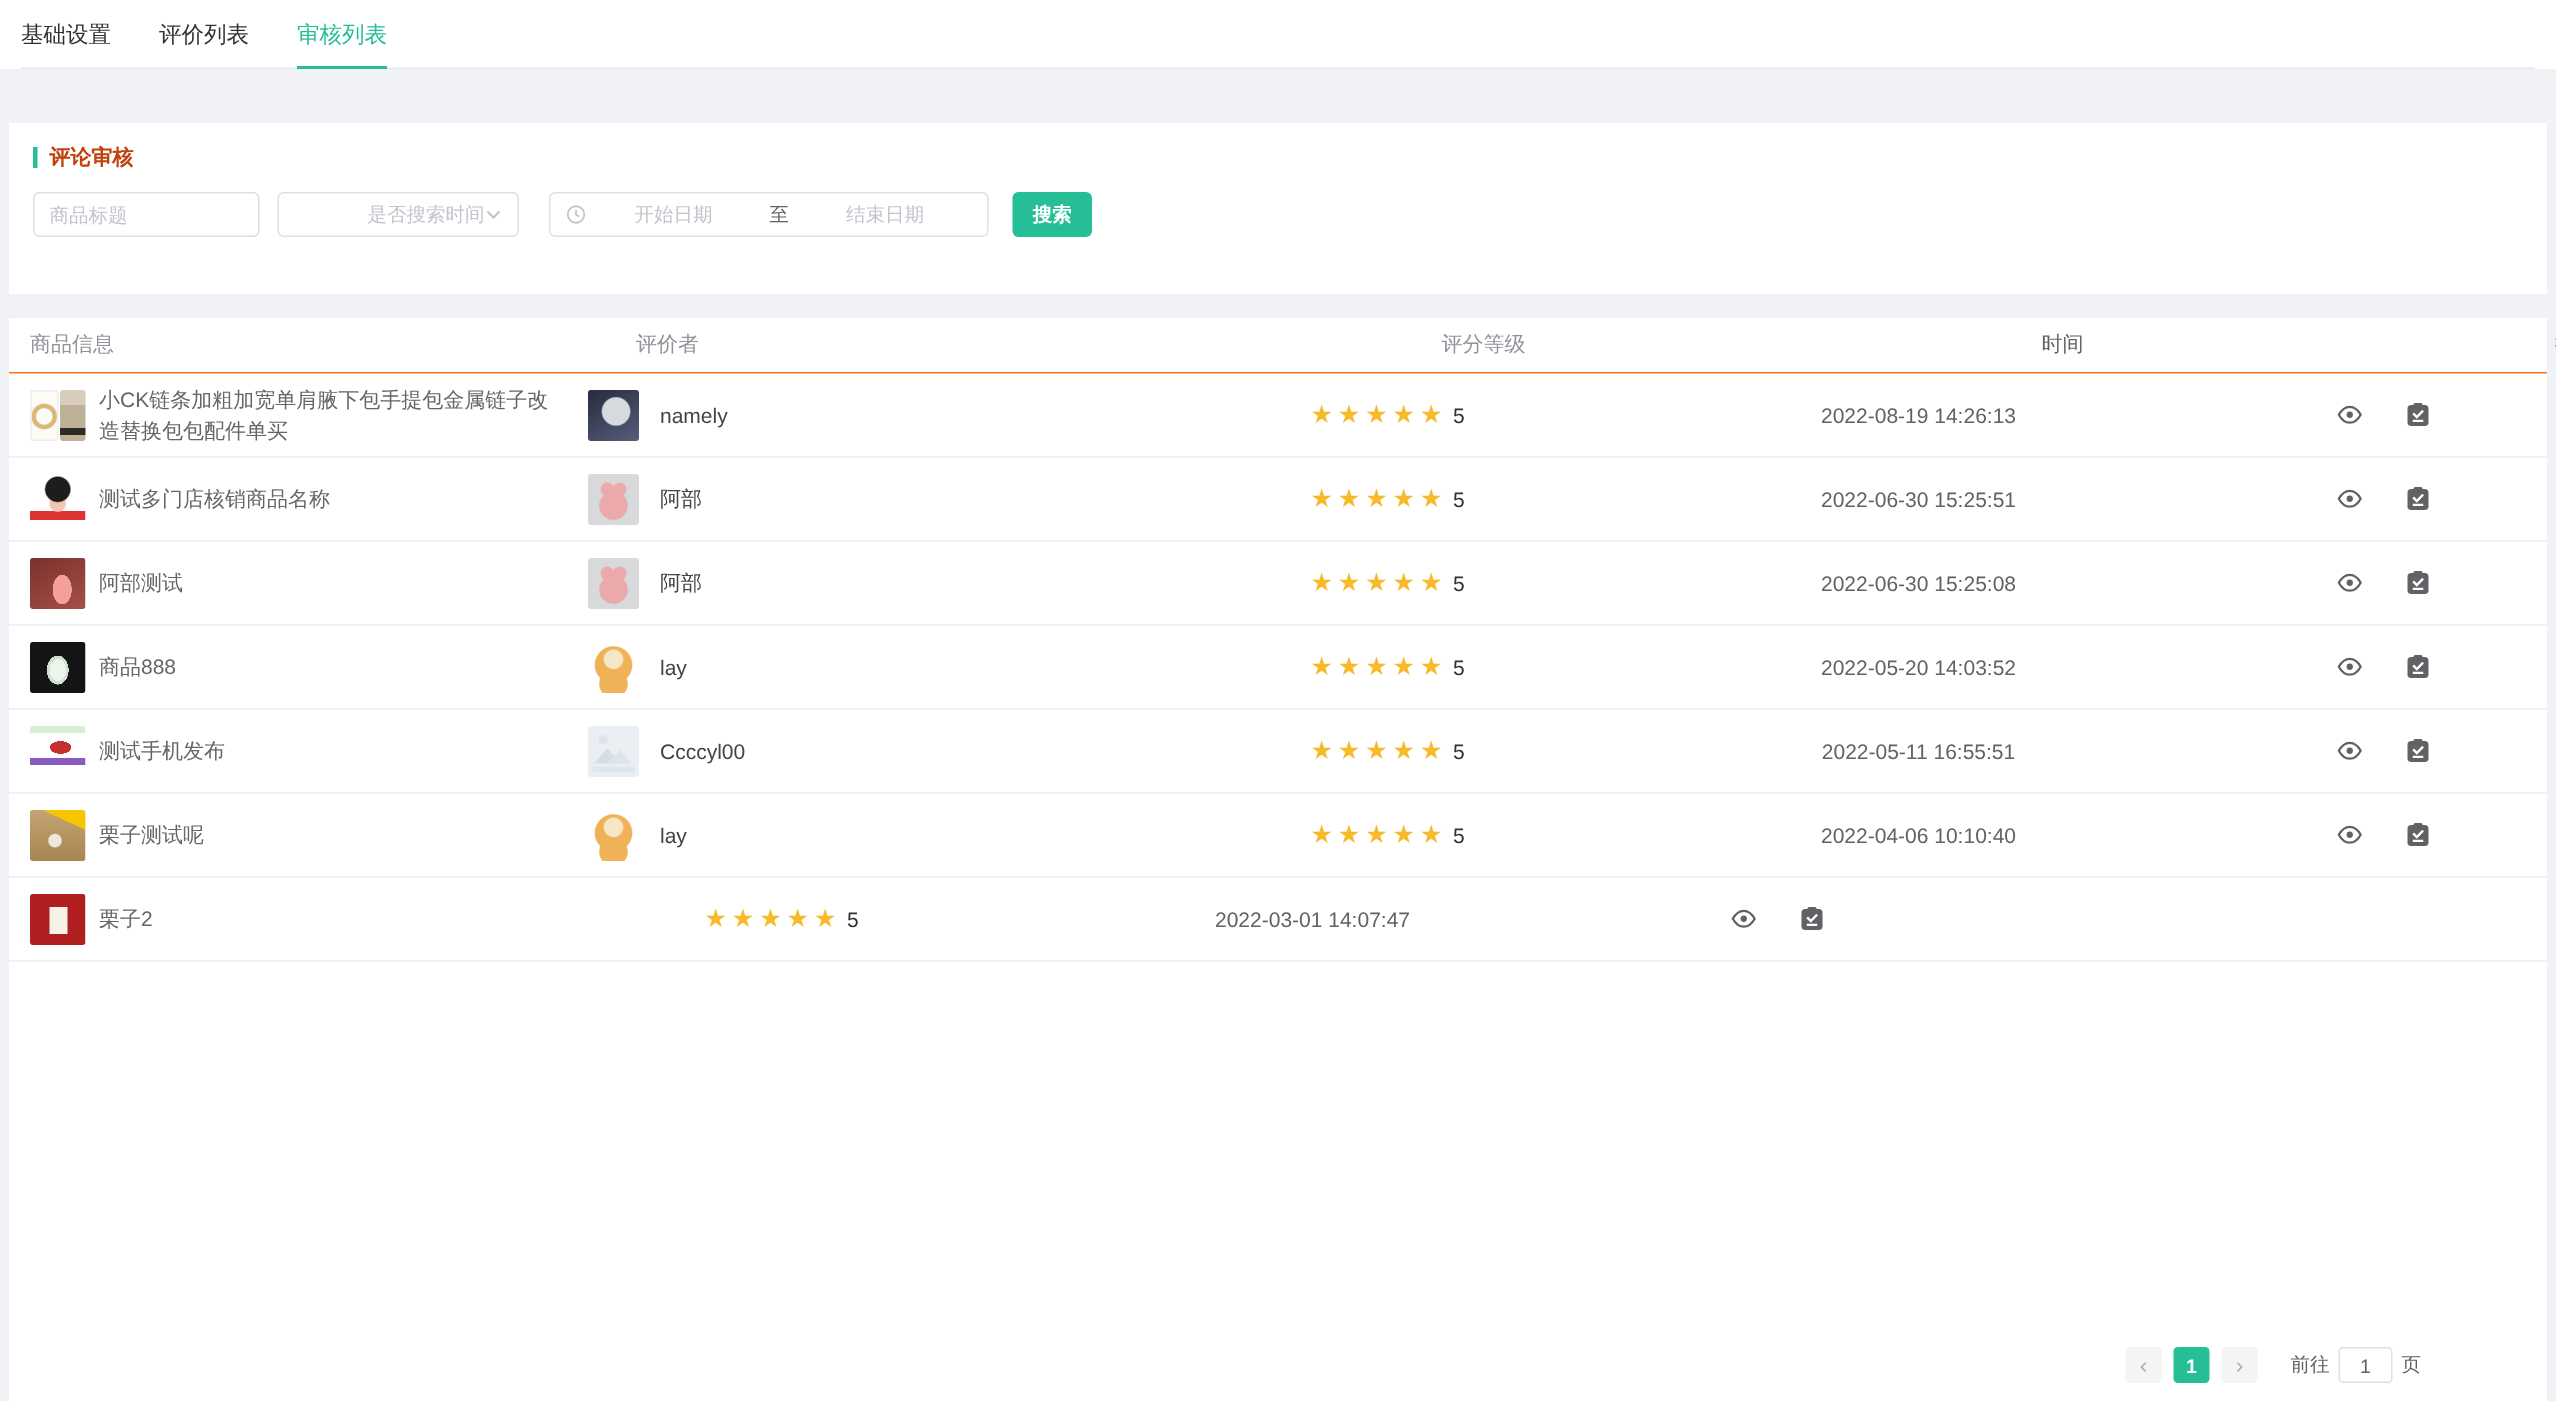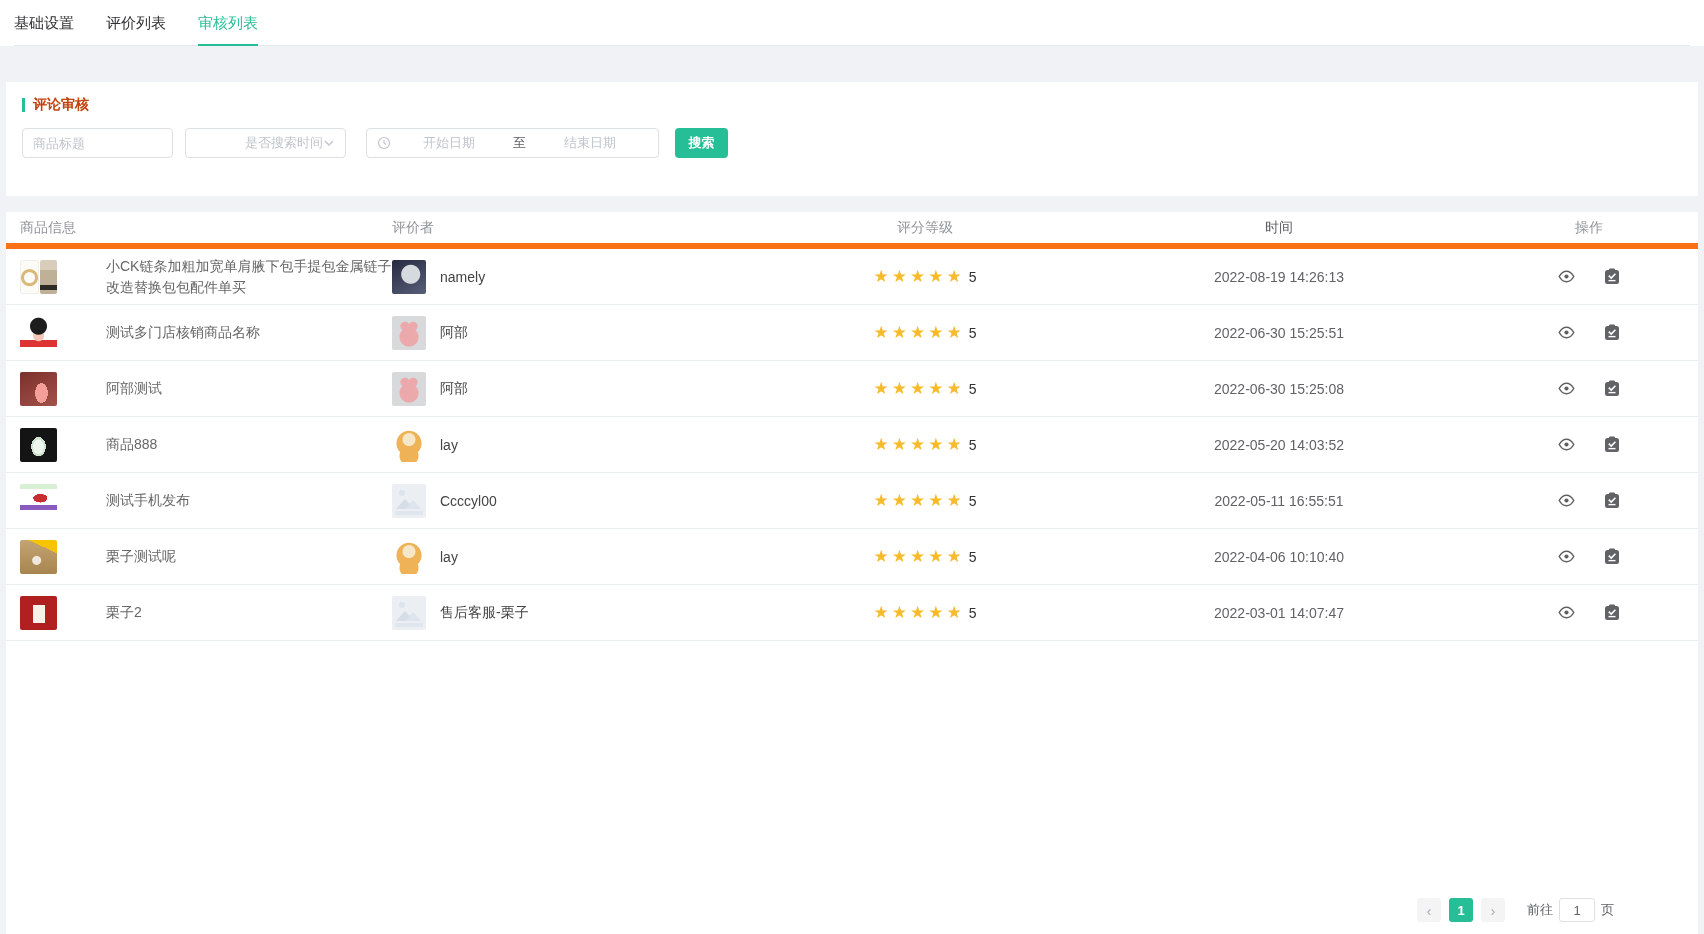--- a/index.html
+++ b/index.html
@@ -21,32 +21,32 @@
   .t-input::placeholder { color:#c0c4cc; }
   .t-select { width:161px; height:30px; border:1px solid #dcdfe6; border-radius:4px; margin-left:12px; display:flex; align-items:center; justify-content:flex-end; padding:0 10px; font-size:13px; color:#c0c4cc; cursor:pointer; background:#fff; }
   .daterange { width:293px; height:30px; border:1px solid #dcdfe6; border-radius:4px; margin-left:20px; display:flex; align-items:center; padding:0 10px; font-size:13px; background:#fff; }
   .daterange .ph { color:#c0c4cc; flex:1; text-align:center; }
   .daterange .to { color:#606266; padding:0 6px; }
   .search-btn { margin-left:16px; width:53px; height:30px; background:#26be96; color:#fff; border:none; border-radius:4px; font-size:13px; font-weight:bold; cursor:pointer; font-family:inherit; }
 
   
   .table-card { background:#fff; margin:16px 6px 0; height:722px; display:flex; flex-direction:column; }
   .thead, .trow { display:flex; align-items:center; padding-left:14px; }
-  .thead { height:37px; border-bottom:6px solid #f97316; color:#909399; font-size:14px; }
+  .thead { height:37px; border-bottom:1px solid #f97316; color:#909399; font-size:14px;gap:32px; }
   .trow { height:56px; border-bottom:1px solid #ebeef5; font-size:14px; }
   .col-product { flex:0 0 372px; display:flex; align-items:center; gap:9px; }
   .col-reviewer { flex:0 0 404px; display:flex; align-items:center; gap:14px; }
   .col-rating { flex:0 0 258px; display:flex; align-items:center; justify-content:center; }
   .col-time { flex:0 0 450px; text-align:center; color:#606266; }
   .col-action { flex:0 0 170px; display:flex; align-items:center; justify-content:center; gap:29px; }
   .thead .col-product, .thead .col-reviewer { display:block; }
 
   .thumbs { width:37px; display:flex; gap:1px; flex-shrink:0; }
   .thumb { height:34px; flex:1; min-width:0; border-radius:2px; }
-  .ptitle { color:#666; max-width:302px; line-height:1.45;margin-left:40px; }
+  .ptitle { color:#666; max-width:302px; line-height:1.45; }
   .avatar { width:34px; height:34px; border-radius:2px; flex-shrink:0; position:relative; overflow:hidden; }
   .rname { color:#444; }
   .stars { display:flex; gap:3px; }
   .star { color:#f7ba2a; font-size:17px; line-height:1; }
   .rval { color:#303133; margin-left:7px; }
   .icon-btn { cursor:pointer; display:inline-flex; }
 
   
   .thumb-chain { background:radial-gradient(circle at 50% 52%, #fdfbf6 0 5px, #d9b878 6px 8px, #fdfbf6 9px), #f7f4ee; border:1px solid #eee; }
   .thumb-model { background:linear-gradient(180deg,#d8cdbb 0 30%, #bfb098 30% 75%, #2e2a26 75% 88%, #bfb098 88%); }
@@ -368,27 +368,20 @@
     </div>
   </div>
 
   <div class="trow">
     <div class="col-product">
       <div class="thumbs">
             <div class="thumb thumb-bottle"></div>
           </div>
       <div class="ptitle">栗子2</div>
     </div>
-    <div class="col-reviewer">
-      <div class="avatar avatar-placeholder">
-            <span class="sun"></span>
-            <span class="wm"></span>
-          </div>
-      <div class="rname">售后客服-栗子</div>
-    </div>
     <div class="col-rating">
       <span class="stars">
             <span class="star">★</span>
             <span class="star">★</span>
             <span class="star">★</span>
             <span class="star">★</span>
             <span class="star">★</span>
           </span>
       <span class="rval">5</span>
     </div>

